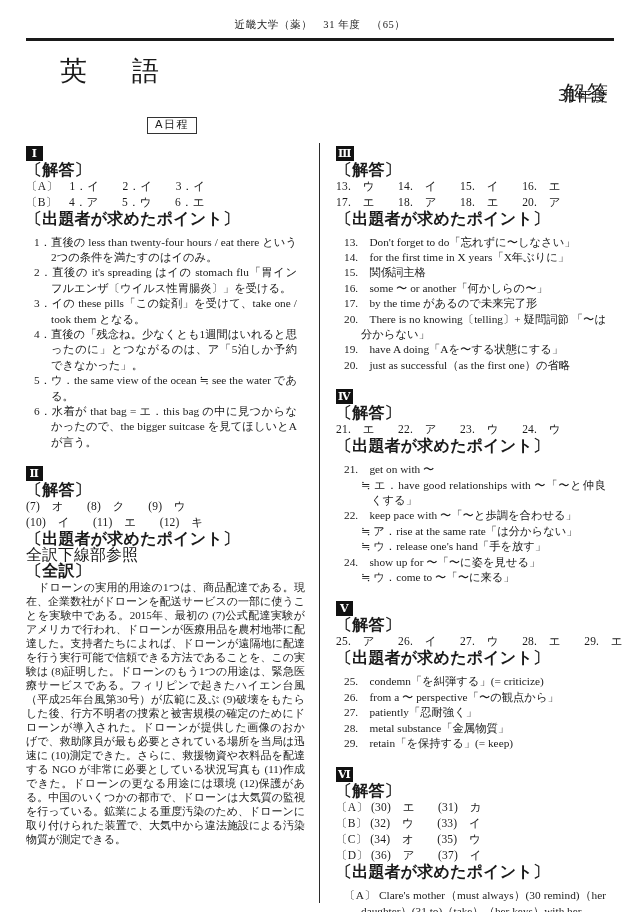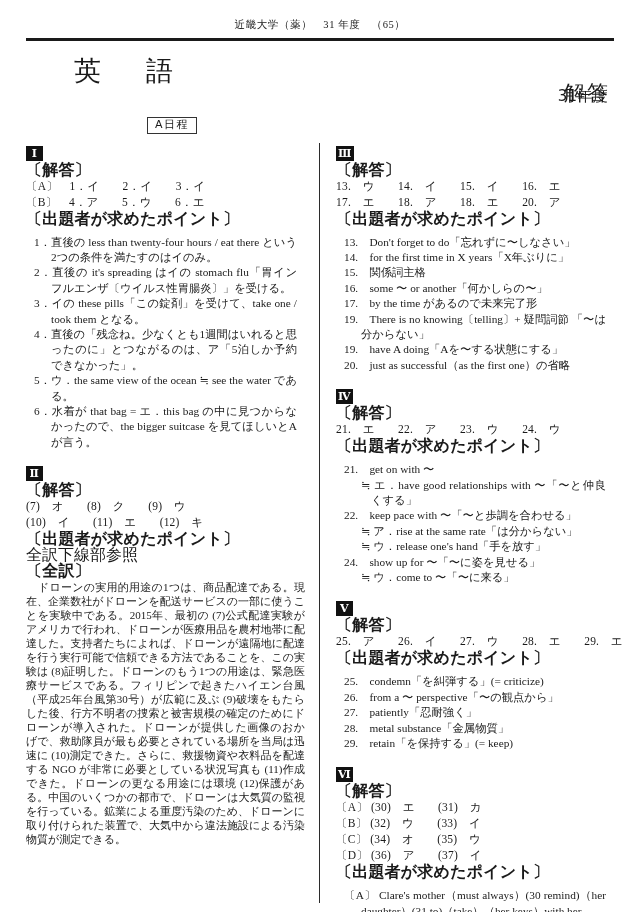--- a/index.html
+++ b/index.html
@@ -40,21 +40,21 @@
   }
 
   
   .titleblock {
     position: relative;
     height: 78px;
     margin: 0 26px;
   }
   .subject-title {
     position: absolute;
-    left: 48px;
+    left: 34px;
     top: 12px;
     font-size: 27px;
     letter-spacing: 9px;
     font-family: "DejaVu Serif", "Liberation Serif", serif;
     font-weight: 400;
   }
   .kaitou-title {
     position: absolute;
     left: 0;
     right: 4px;
@@ -238,21 +238,21 @@
         <div class="bracket-head">〔解答〕</div>
         <div class="ans-line">13.　ウ　　14.　イ　　15.　イ　　16.　エ</div>
         <div class="ans-line">17.　エ　　18.　ア　　18.　エ　　20.　ア</div>
         <div class="bracket-head">〔出題者が求めたポイント〕</div>
         <ul class="pt-list">
           <li class="pt-item">13.　Don't forget to do「忘れずに〜しなさい」</li>
           <li class="pt-item">14.　for the first time in X years「X年ぶりに」</li>
           <li class="pt-item">15.　関係詞主格</li>
           <li class="pt-item">16.　some 〜 or another「何かしらの〜」</li>
           <li class="pt-item">17.　by the time があるので未来完了形</li>
-          <li class="pt-item">19.　There is no knowing〔telling〕+ 疑問詞節 「〜は分からない」</li>
+          <li class="pt-item">20.　There is no knowing〔telling〕+ 疑問詞節 「〜は分からない」</li>
           <li class="pt-item">19.　have A doing「Aを〜する状態にする」</li>
           <li class="pt-item">20.　just as successful（as the first one）の省略</li>
         </ul>
       </div>
 
       <div class="sec-block">
         <div>
           <span class="sec-num">Ⅳ</span>
         </div>
         <div class="bracket-head">〔解答〕</div>

